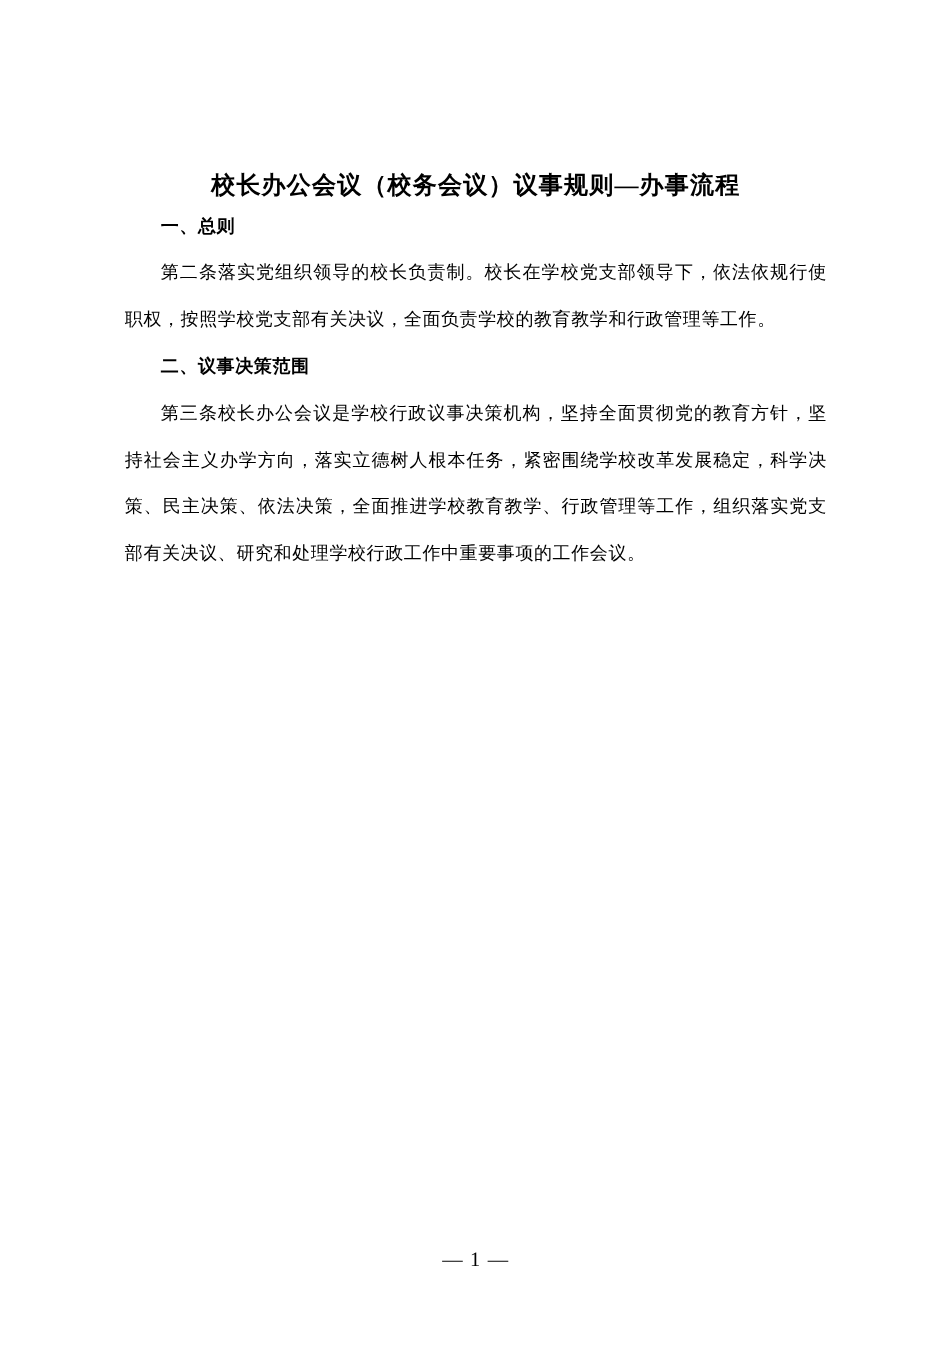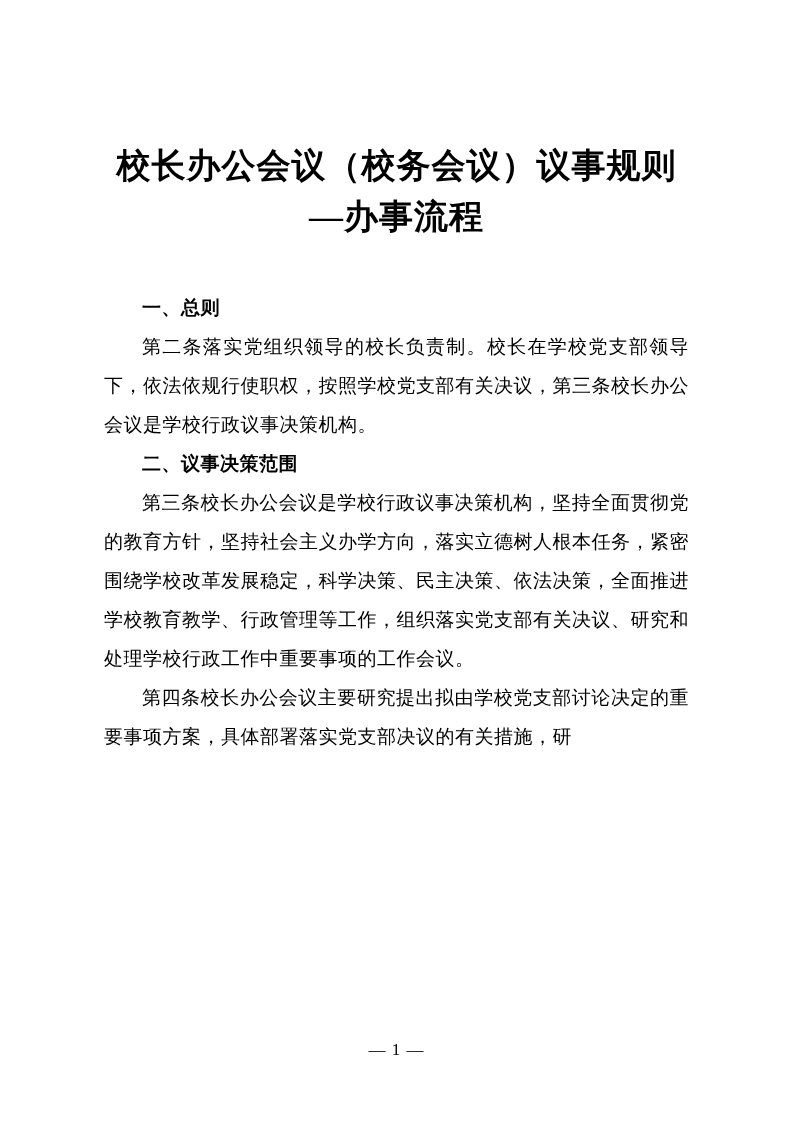--- a/index.html
+++ b/index.html
@@ -17,30 +17,29 @@
     font-family: "Liberation Serif", "DejaVu Serif", serif;
     color: #000000;
   }
   .content {
     position: absolute;
     top: 140px;
     left: 104px;
     right: 104px;
   }
   .doc-title {
-    font-size: 34px;
+    font-size: 20px;
     font-weight: bold;
     line-height: 1.5;
     text-align: center;
     letter-spacing: 1px;
     font-family: "Liberation Serif", "DejaVu Serif", serif;
   }
   .doc-body {
-    margin-top: 46px;
-    font-size: 19px;
+    font-size: 15px;
     line-height: 39px;
     text-align: justify;
     letter-spacing: 0.5px;
   }
   .block {
     margin: 0;
     text-indent: 2em;
   }
   .block.heading {
     font-weight: bold;
@@ -57,21 +56,20 @@
 </style>
 </head>
 <body>
 
 <div class="page">
   <div class="content">
     <div class="doc-title">校长办公会议（校务会议）议事规则—办事流程</div>
 
     <div class="doc-body">
       <p class="block heading">一、总则</p>
-      <p class="block paragraph">第二条落实党组织领导的校长负责制。校长在学校党支部领导下，依法依规行使职权，按照学校党支部有关决议，第三条校长办公会议是学校行政议事决策机构。</p>
+      <p class="block paragraph">第二条落实党组织领导的校长负责制。校长在学校党支部领导下，依法依规行使职权，按照学校党支部有关决议，全面负责学校的教育教学和行政管理等工作。</p>
       <p class="block heading">二、议事决策范围</p>
       <p class="block paragraph">第三条校长办公会议是学校行政议事决策机构，坚持全面贯彻党的教育方针，坚持社会主义办学方向，落实立德树人根本任务，紧密围绕学校改革发展稳定，科学决策、民主决策、依法决策，全面推进学校教育教学、行政管理等工作，组织落实党支部有关决议、研究和处理学校行政工作中重要事项的工作会议。</p>
-      <p class="block paragraph">第四条校长办公会议主要研究提出拟由学校党支部讨论决定的重要事项方案，具体部署落实党支部决议的有关措施，研</p>
     </div>
   </div>
 
   <div class="page-footer">— 1 —</div>
 </div>
 
 </body></html>

